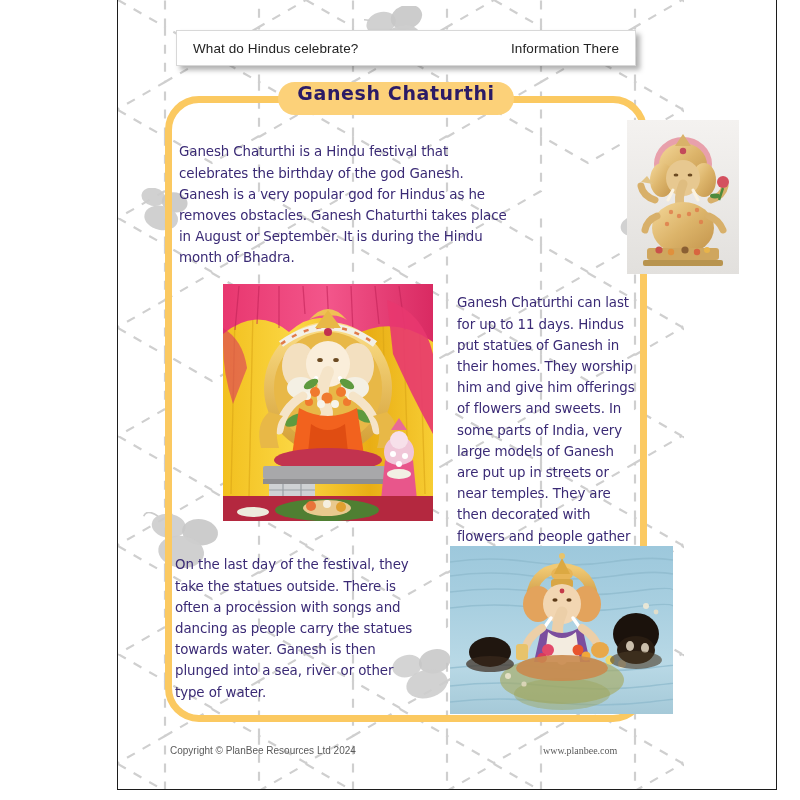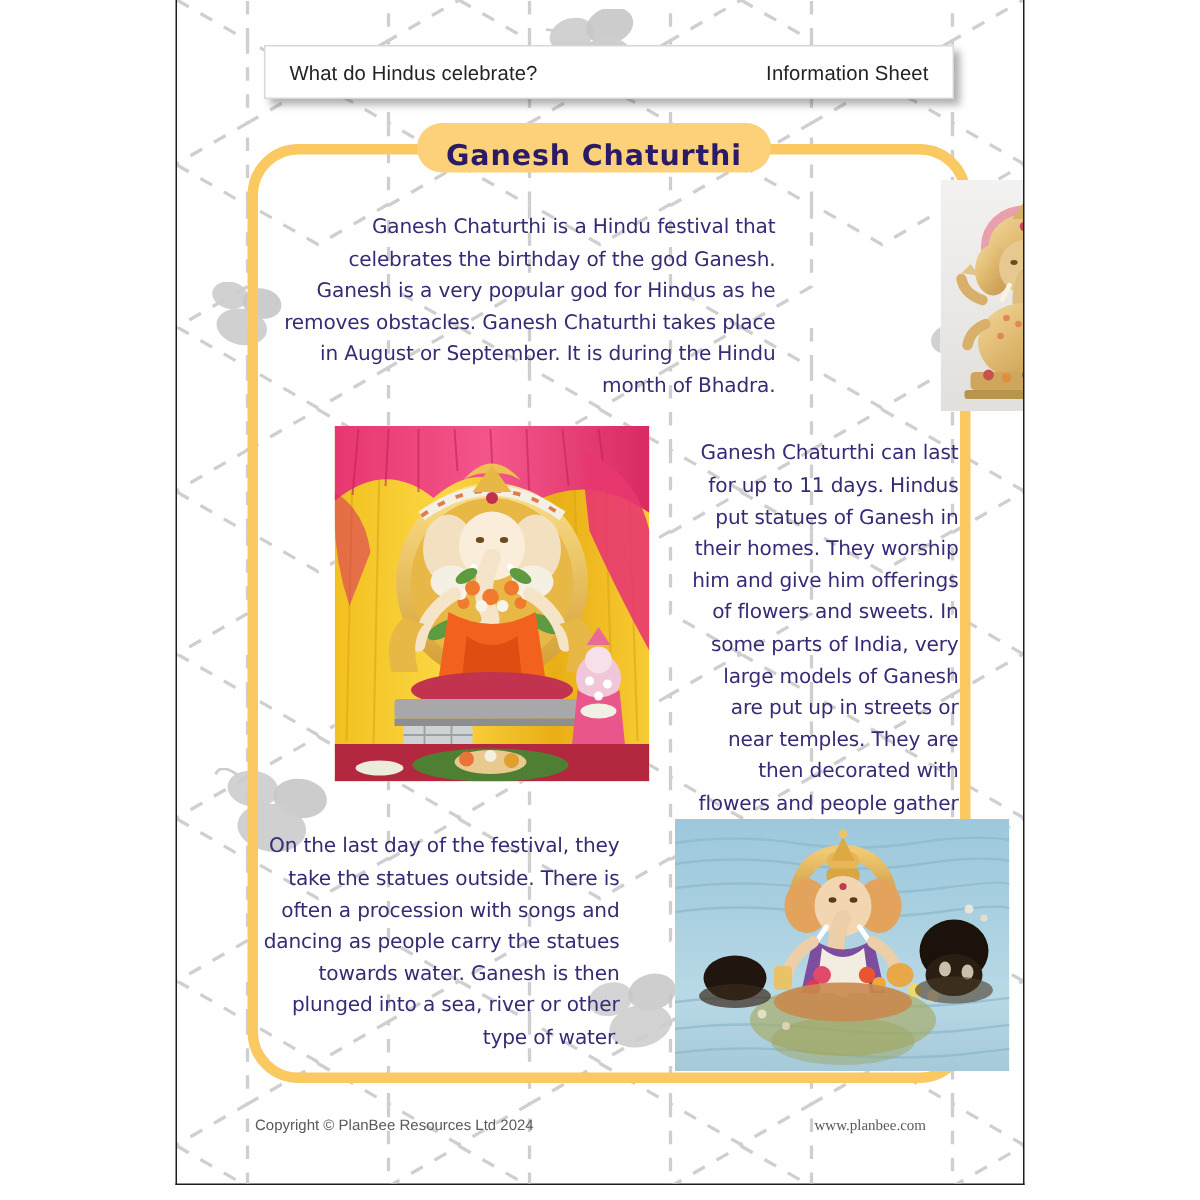--- a/index.html
+++ b/index.html
@@ -17,21 +17,21 @@
     width: 800px;
     height: 800px;
     background: #ffffff;
   }
 
   
   #page {
     position: absolute;
     left: 117px;
     top: 0px;
-    width: 566px;
+    width: 660px;
     height: 790px;
     background: #ffffff;
     border-left: 1px solid #1c1c1c;
     border-right: 1px solid #1c1c1c;
     border-bottom: 1px solid #1c1c1c;
     box-sizing: border-box;
     overflow: hidden;
   }
 
   
@@ -90,21 +90,21 @@
   
   #title-pill {
     position: absolute;
     left: 160px;
     top: 82px;
     width: 236px;
     height: 33px;
     background: #fcd179;
     border-radius: 17px;
     display: flex;
-    align-items: flex-end;
+    align-items: flex-start;
     justify-content: center;
     z-index: 5;
   }
   #title-pill .ttext {
     font-family: "DejaVu Sans", sans-serif;
     font-size: 19px;
     font-weight: bold;
     color: #2b1b66;
     letter-spacing: 0.6px;
     white-space: nowrap;
@@ -120,21 +120,21 @@
     box-sizing: border-box;
     z-index: 3;
   }
 
   .para {
     position: absolute;
     font-family: "DejaVu Sans", sans-serif;
     font-size: 13.4px;
     line-height: 21.2px;
     color: #3a2a75;
-    text-align: right;
+    text-align: left;
     letter-spacing: -0.1px;
   }
 
   #para-1 { left: 14px;  top: 32px;  width: 338px; }
   #para-2 { left: 292px; top: 183px; width: 182px; }
   #para-3 { left: 10px;  top: 445px; width: 238px; }
 
   
   .photo {
     position: absolute;
@@ -230,21 +230,21 @@
     <svg class="bee" style="left:270px; top:648px;" width="76" height="64" viewBox="0 0 76 64">
       <g transform="rotate(-14 38 32)">
         <ellipse cx="23" cy="14" rx="15" ry="11" fill="#cccccc" opacity="0.85"></ellipse>
         <ellipse cx="51" cy="16" rx="16" ry="12" fill="#c6c6c6" opacity="0.85"></ellipse>
         <ellipse cx="38" cy="36" rx="21" ry="14" fill="#cdcdcd" opacity="0.9"></ellipse>
       </g>
     </svg>
 
     <div id="header-bar">
       <span class="htext">What do Hindus celebrate?</span>
-      <span class="htext">Information Sheet</span>
+      <span class="htext">Information There</span>
     </div>
 
     <div id="amber-frame"></div>
 
     <div id="title-pill">
       <span class="ttext">Ganesh Chaturthi</span>
     </div>
 
     <div id="content">
 

